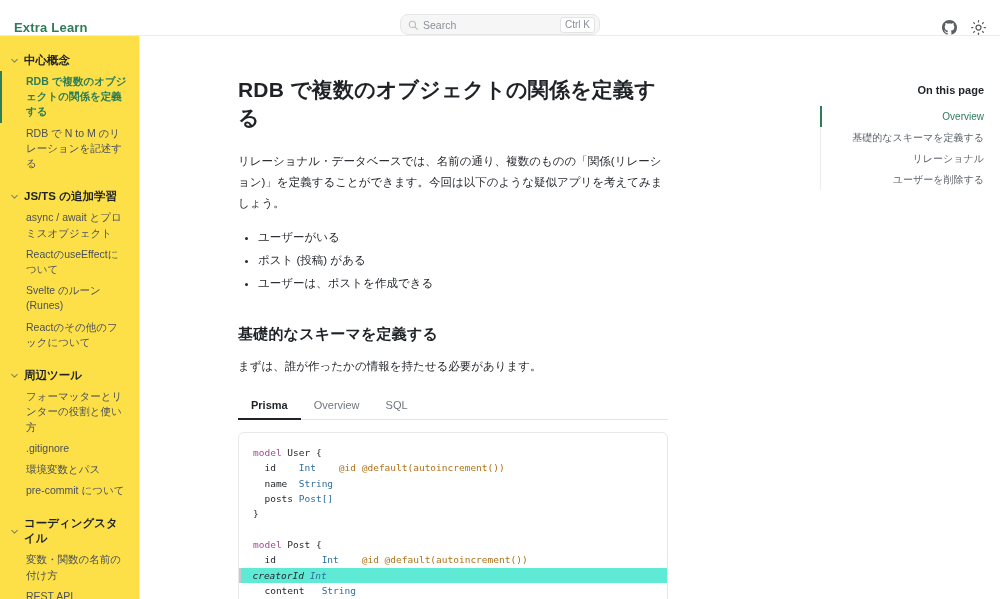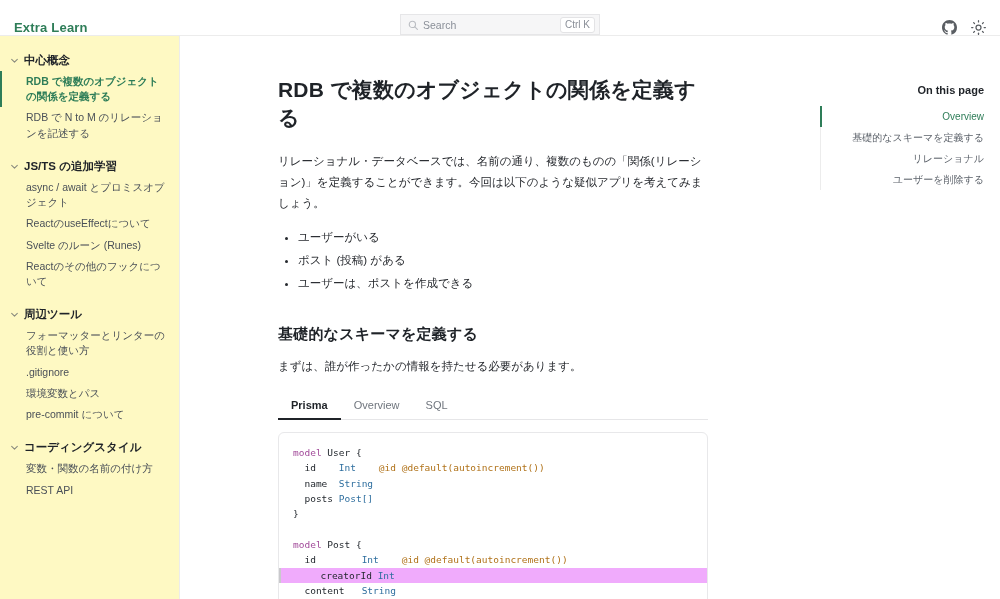--- a/index.html
+++ b/index.html
@@ -30,21 +30,21 @@
     position: absolute;
     left: 50%;
     transform: translateX(-50%);
     width: 200px;
   }
   .search-box {
     display: flex; align-items: center;
     height: 21px;
     background: #f6f6f7;
     border: 1px solid #e6e6e8;
-    border-radius: 0;
+    border-radius: 8px;
     padding: 0 4px 0 7px;
     gap: 5px;
   }
   .search-icon { width: 10px; height: 10px; flex: none; opacity: .55; }
   .search-text {
     font-size: 10.5px;
     color: #8a8f98;
     flex: 1;
   }
   .kbd {
@@ -58,26 +58,26 @@
   }
   .header-right {
     margin-left: auto;
     display: flex; align-items: center; gap: 14px;
   }
   .icon-btn { width: 15px; height: 15px; opacity: .75; cursor: pointer; }
   
   .layout { display: flex; height: 563px; }
   
   .sidebar {
-    width: 180px;
+    width: 140px;
     flex: none;
     border-right: 1px solid #ececec;
     padding: 14px 0 0 0;
     overflow: hidden;
-    background: #fef9c3;
+    background: #fde047;
   }
   .nav-group { margin-bottom: 12px; }
   .nav-group-title {
     display: flex; align-items: center;
     gap: 5px;
     font-size: 11.5px;
     font-weight: 700;
     color: #1f2328;
     padding: 3px 10px 3px 10px;
     cursor: pointer;
@@ -160,23 +160,24 @@
   }
   .code-line {
     font-family: "DejaVu Sans Mono", monospace;
     font-size: 9.5px;
     line-height: 1.62;
     white-space: pre;
     padding: 0 14px;
     color: #24292f;
   }
   .code-line.hl {
-    background: #f0abfc;
+    background: #5eead4;
     border-left: 2px solid #c9c9cc;
-    padding-left: 28px;
+    padding-left: 0;
+    font-style: italic;
   }
   .kw { color: #a24b9a; }
   .typ { color: #2f6f9f; }
   .attr { color: #b07219; }
   
   .toc {
     width: 190px;
     flex: none;
     padding: 48px 16px 0 10px;
     text-align: right;

